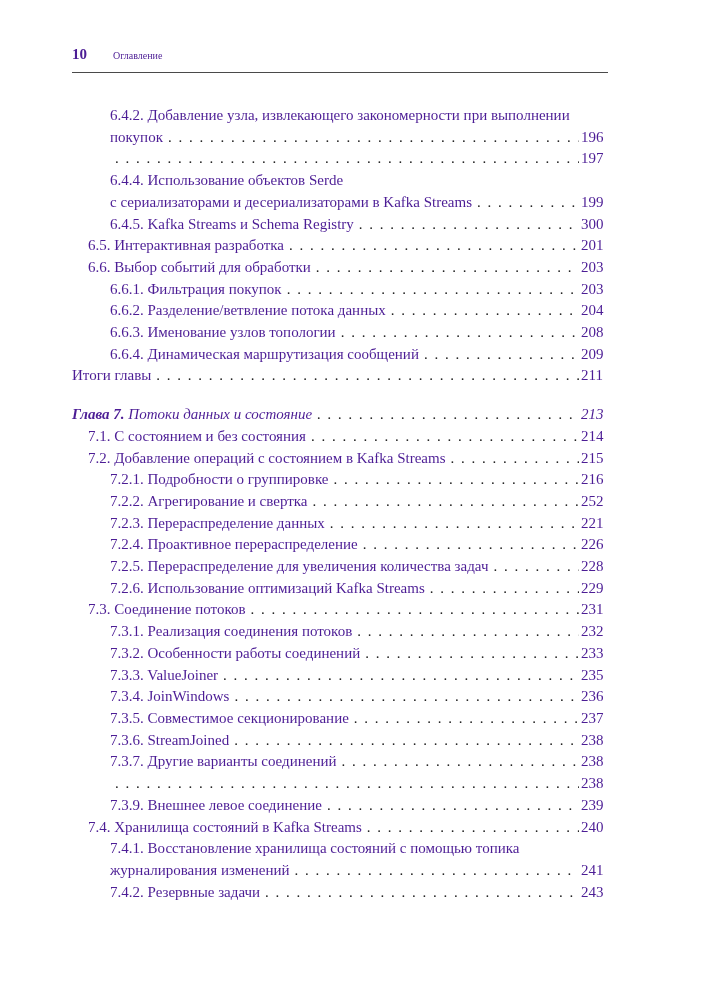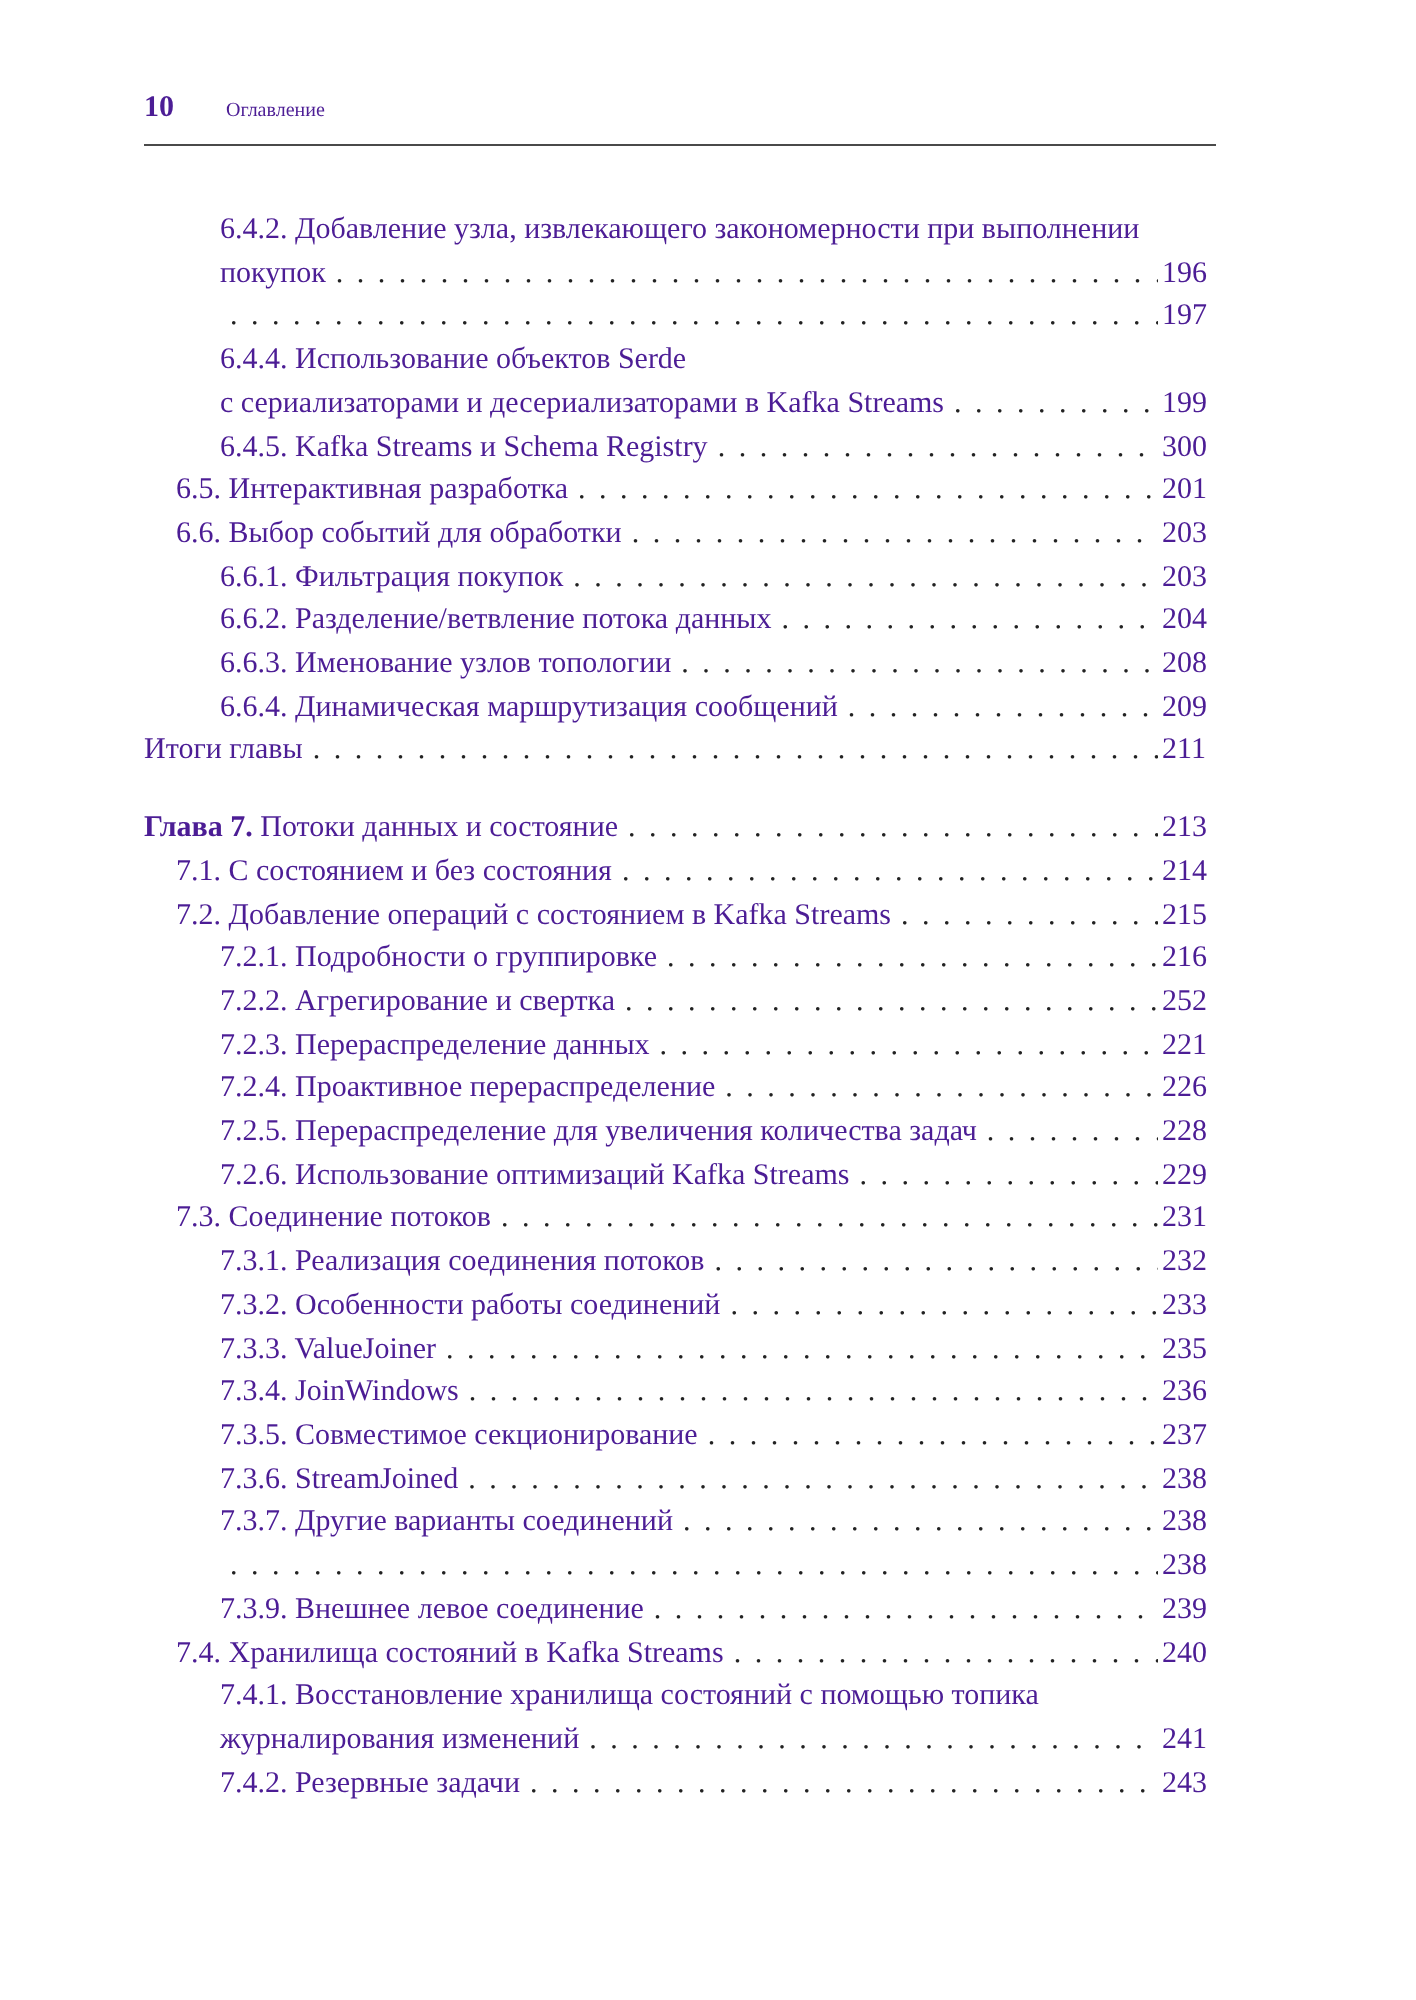--- a/index.html
+++ b/index.html
@@ -33,21 +33,21 @@
     height: 0;
     margin-bottom: 32px;
   }
   .toc { width: 100%; }
   .entry {
     font-size: 15px;
     line-height: 21.7px;
   }
   .entry.level-1 { padding-left: 16px; }
   .entry.level-2 { padding-left: 38px; }
-  .entry.space-before { margin-top: 17px; }
+  .entry.space-before { margin-top: 17px; font-style: italic; }
   .line.last {
     display: flex;
     align-items: baseline;
   }
   .txt { white-space: nowrap; }
   .txt b { font-weight: bold; }
   .leader {
     flex: 1;
     overflow: hidden;
     white-space: nowrap;

